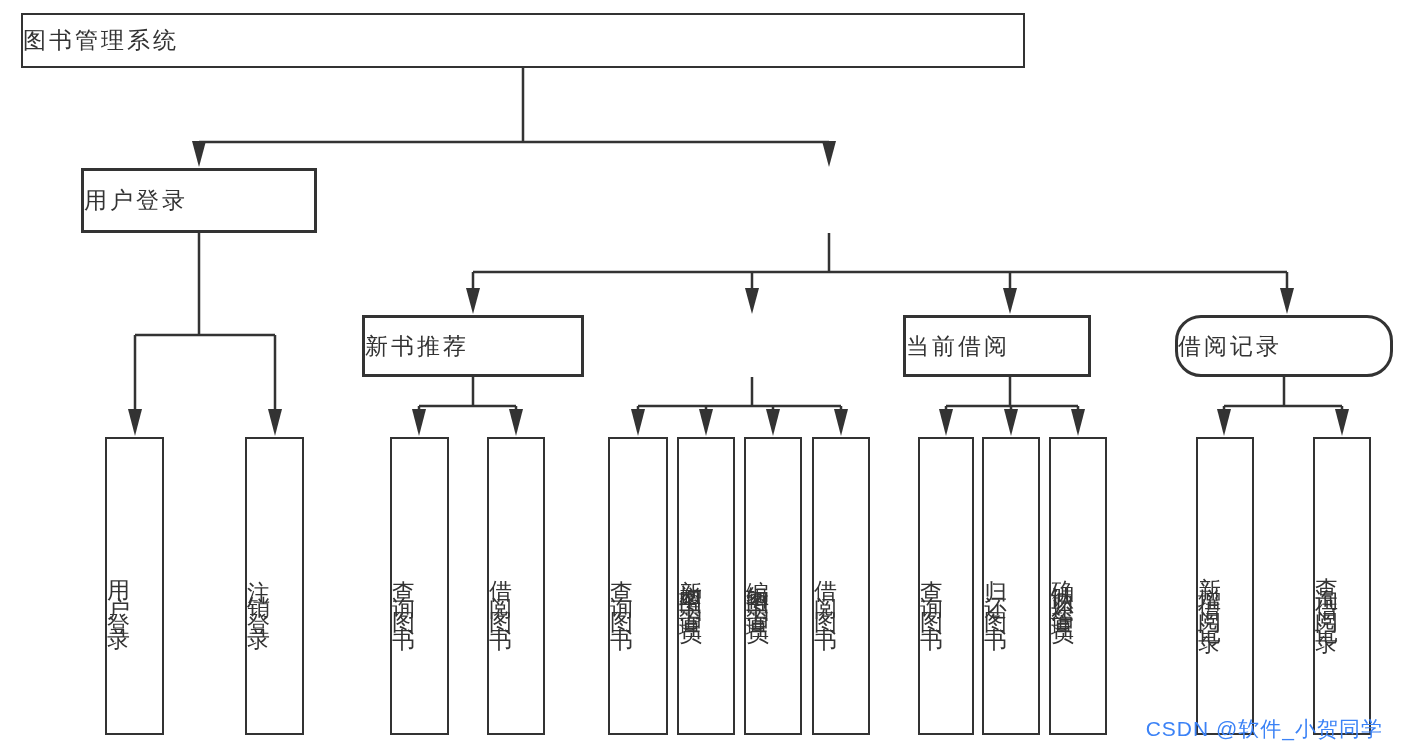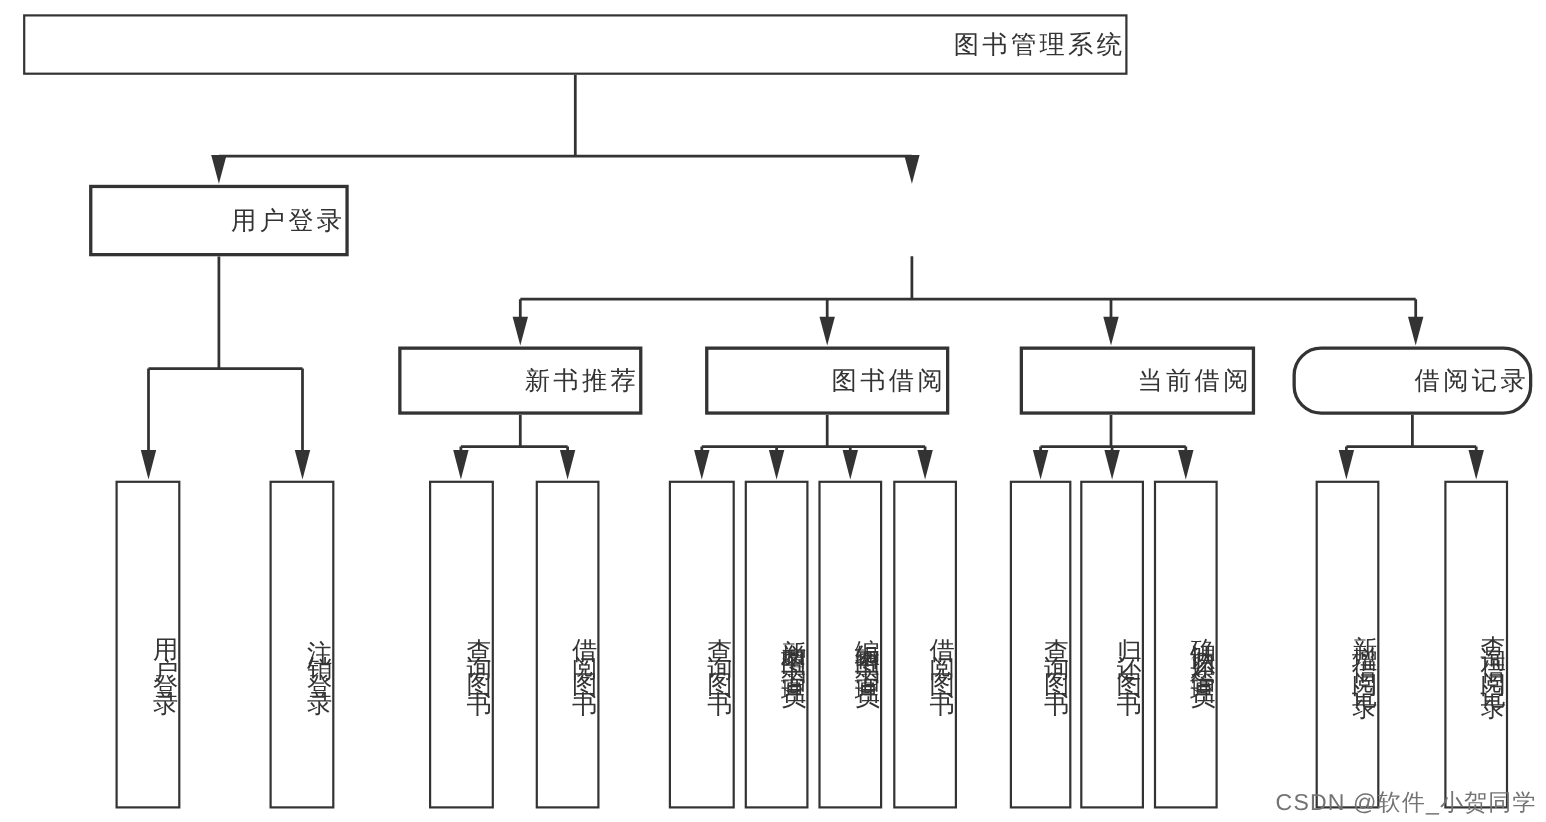--- a/index.html
+++ b/index.html
@@ -9,43 +9,43 @@
     background:#ffffff;
     font-family:"Liberation Sans","DejaVu Sans",sans-serif;
     overflow:hidden;
   }
   #connector-svg{position:absolute;left:0;top:0;}
   .box{
     position:absolute;
     box-sizing:border-box;
     background:#ffffff;
     border:2px solid #333333;
-    display:flex;align-items:center;justify-content:flex-end;
+    display:flex;align-items:center;justify-content:flex-start;
     color:#333333;
   }
   .b3{border-width:3px;}
   .h .label{
     font-size:23px;
     letter-spacing:3px;
     white-space:nowrap;
   }
   .v .label{
     writing-mode:vertical-rl;
     text-orientation:mixed;
     font-size:23px;
     line-height:1;
   }
   .short .label{letter-spacing:16px;margin-bottom:-16px;}
   .med   .label{letter-spacing:11px;margin-bottom:-11px;}
   .long  .label{letter-spacing:6px;margin-bottom:-6px;}
   .watermark{
     position:absolute;
-    right:8px;bottom:4px;
+    right:22px;bottom:4px;
     font-size:21px;
-    color:#737373;
+    color:#3b82f6;
     letter-spacing:1px;
     white-space:nowrap;
   }
 </style>
 </head>
 <body>
 
 <div id="canvas">
 
   <svg id="connector-svg" width="1405" height="747" viewBox="0 0 1405 747">
@@ -85,24 +85,21 @@
     <span class="label">图书管理系统</span>
   </div>
 
   <div class="box h b3" style="left:81px;top:168px;width:236px;height:65px;">
     <span class="label">用户登录</span>
   </div>
 
   <div class="box h b3" style="left:362px;top:315px;width:222px;height:62px;">
     <span class="label">新书推荐</span>
   </div>
-  <div class="box h b3" style="left:641px;top:315px;width:222px;height:62px;">
-    <span class="label">图书借阅</span>
-  </div>
-  <div class="box h b3" style="left:903px;top:315px;width:214px;height:62px;margin-left:24px;">
+  <div class="box h b3" style="left:903px;top:315px;width:188px;height:62px;">
     <span class="label">当前借阅</span>
   </div>
   <div class="box h b3" style="left:1175px;top:315px;width:218px;height:62px;border-radius:26px;">
     <span class="label">借阅记录</span>
   </div>
 
   <div class="box v short" style="left:105px;top:437px;width:59px;height:298px;">
     <span class="label">用户登录</span>
   </div>
   <div class="box v short" style="left:245px;top:437px;width:59px;height:298px;">

